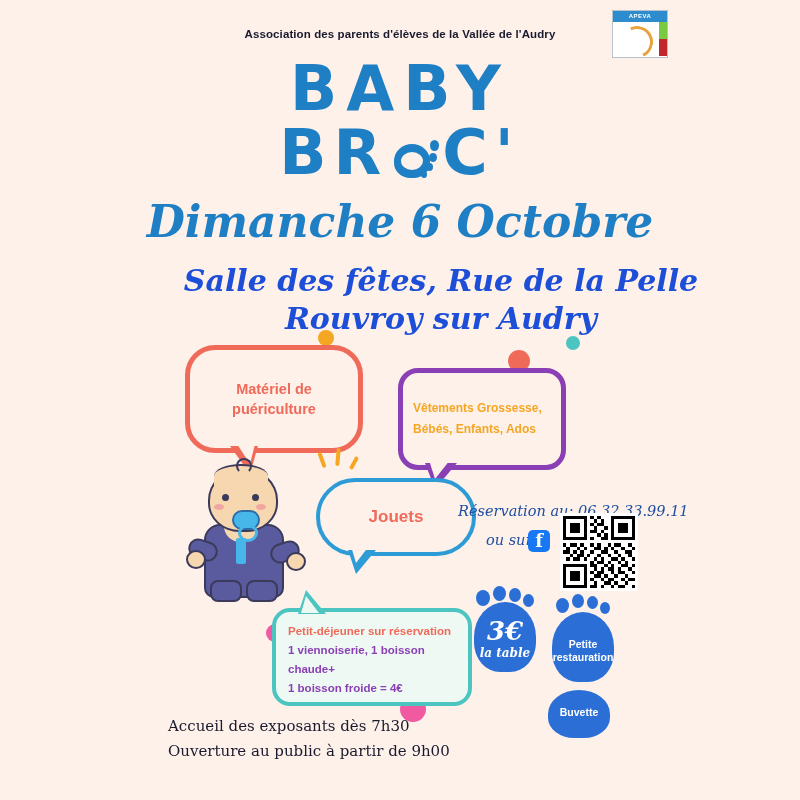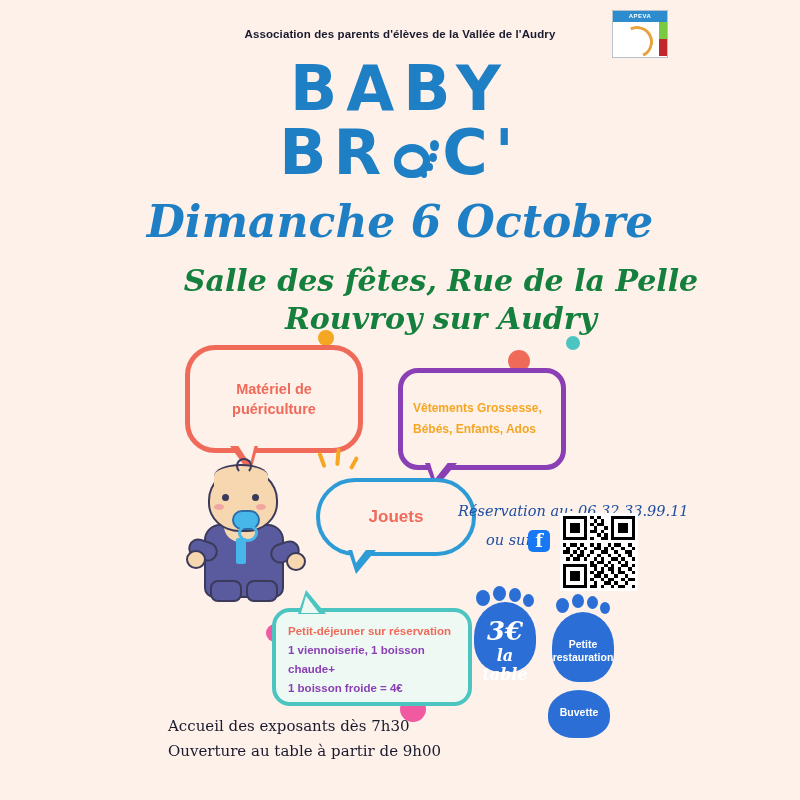--- a/index.html
+++ b/index.html
@@ -157,21 +157,21 @@
     position: absolute;
     top: 262px;
     left: 0;
     width: 800px;
     text-align: center;
     font-family: "DejaVu Serif", serif;
     font-style: italic;
     font-weight: bold;
     font-size: 30px;
     line-height: 38px;
-    color: #15803d;
+    color: #1d4ed8;
     padding-left: 82px;
     box-sizing: border-box;
   }
 
   
   .bubble {
     position: absolute;
     box-sizing: border-box;
     background: #fdf1ea;
     border-radius: 22px;
@@ -435,21 +435,21 @@
     text-align: center;
     font-family: "DejaVu Serif", serif;
     font-style: italic; font-weight: bold;
     font-size: 26px; color: #ffffff;
   }
   .price-unit {
     position: absolute; left: 0; top: 58px; width: 62px;
     text-align: center;
     font-family: "DejaVu Serif", serif;
     font-style: italic; font-weight: bold;
-    font-size: 16px; color: #ffffff;
+    font-size: 12px; color: #ffffff;
   }
 
   #foot-resto { left: 552px; top: 598px; width: 80px; height: 100px; }
   #foot-resto .t1 { left: 4px;  top: 0px;  width: 13px; height: 15px; }
   #foot-resto .t2 { left: 20px; top: -4px; width: 12px; height: 14px; }
   #foot-resto .t3 { left: 35px; top: -2px; width: 11px; height: 13px; }
   #foot-resto .t4 { left: 48px; top: 4px;  width: 10px; height: 12px; }
   .resto-label {
     position: absolute; left: 0; top: 40px; width: 62px;
     text-align: center;
@@ -696,16 +696,16 @@
     <div class="resto-label">Petite restauration</div>
   </div>
 
   <div class="footprint" id="foot-buvette">
     <div class="sole"></div>
     <div class="buvette-label">Buvette</div>
   </div>
 
   <div class="footer">
     <div>Accueil des exposants dès 7h30</div>
-    <div>Ouverture au table à partir de 9h00</div>
+    <div>Ouverture au public à partir de 9h00</div>
   </div>
 
 </div>
 
 </body></html>

